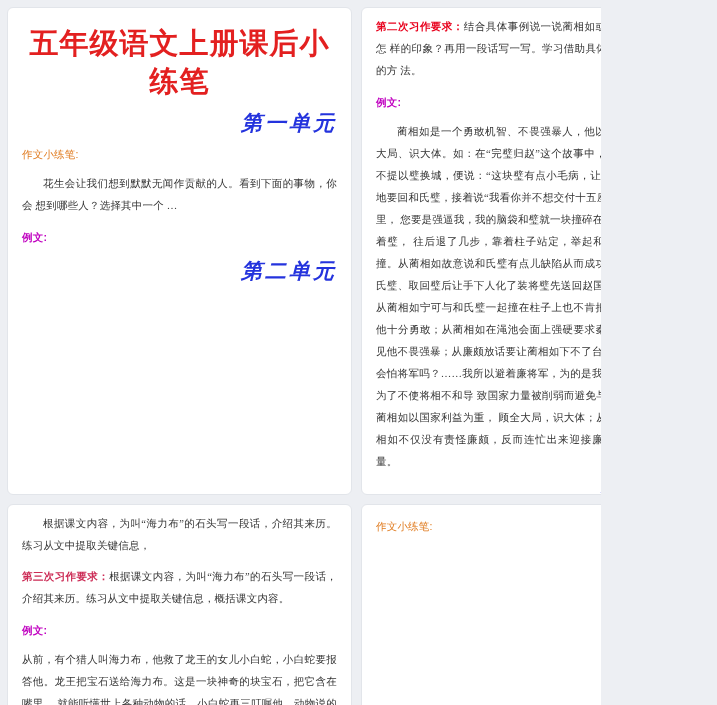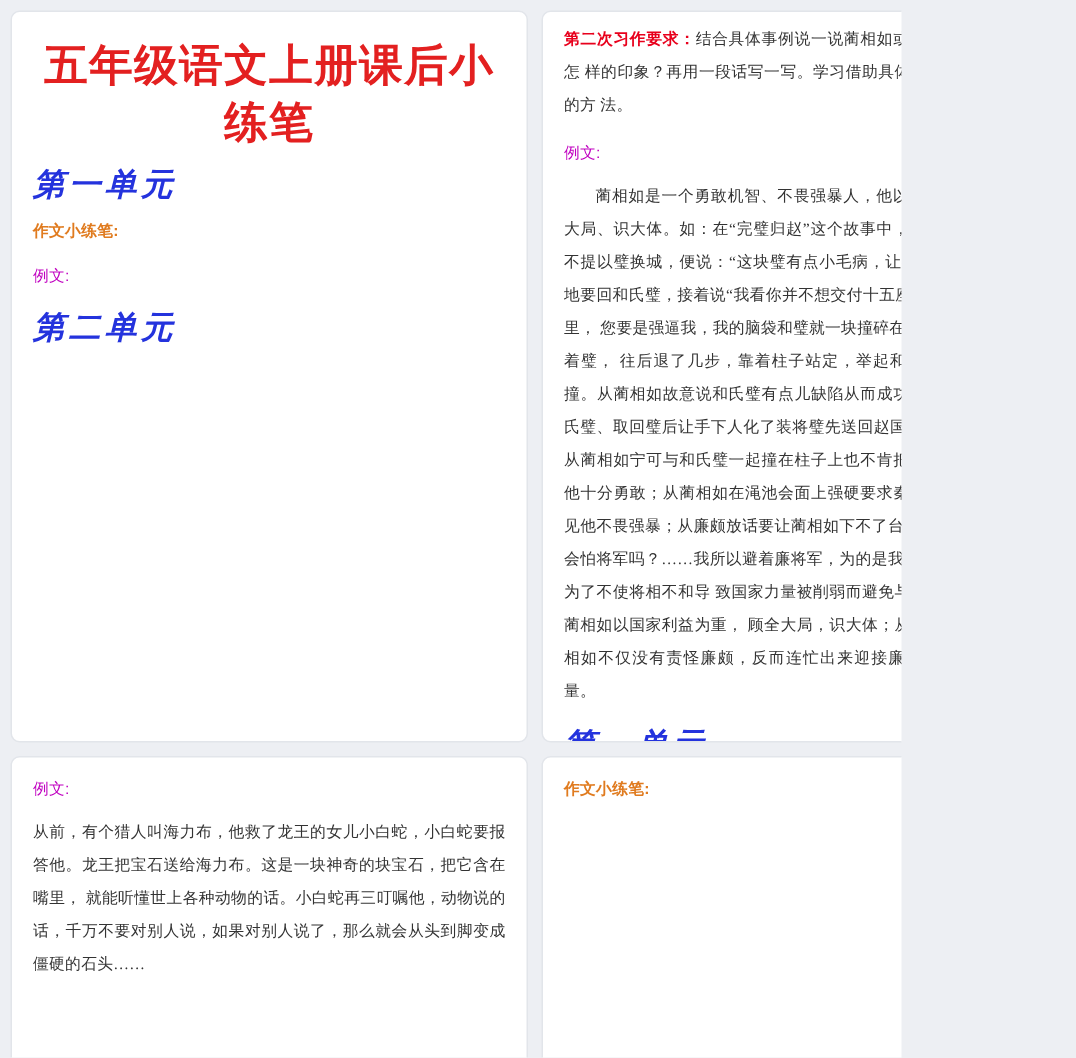--- a/index.html
+++ b/index.html
@@ -46,56 +46,59 @@
     letter-spacing:1px;
     margin-top:8px;
   }
   .unit-heading{
     font-family:"DejaVu Serif","Liberation Serif",serif;
     color:var(--unit-blue);
     font-weight:bold;
     font-style:italic;
     font-size:21px;
     line-height:27px;
-    text-align:left;
+    text-align:right;
     letter-spacing:3px;
     margin:9px 0 7px 0;
   }
   .label-orange{
     color:var(--label-orange);
-    font-weight:bold;
+    font-weight:normal;
     margin:2px 0 8px 0;
   }
   .label-example{
     color:var(--example-magenta);
-    font-weight:normal;
+    font-weight:bold;
     margin:2px 0 8px 0;
   }
   .para{margin:0 0 9px 0;font-family:Liberation Serif, serif;}
   .para.indent{text-indent:2em;}
   .lead{font-weight:bold;}
 </style>
 </head>
 <body>
 
 <main class="grid">
     <section class="card top">
       <div class="doc-title">五年级语文上册课后小练笔</div>
       <div class="unit-heading">第一单元</div>
       <div class="label-orange">作文小练笔:</div>
+      <div class="para indent"><span>花生会让我们想到默默无闻作贡献的人。看到下面的事物，你会 想到哪些人？选择其中一个 …</span></div>
       <div class="label-example">例文:</div>
       <div class="unit-heading">第二单元</div>
     </section>
     <section class="card top">
       <div class="para"><span class="lead" style="color: rgb(232, 0, 28);">第二次习作要求：</span><span>结合具体事例说一说蔺相如或者廉颇给你留下了怎 样的印象？再用一段话写一写。学习借助具体事例表现人物特点的方 法。</span></div>
       <div class="label-example">例文:</div>
       <div class="para indent"><span>蔺相如是一个勇敢机智、不畏强暴人，他以国家利益为重，顾大局、识大体。如：在“完璧归赵”这个故事中，蔺相如见秦王绝口不提以璧换城，便说：“这块璧有点小毛病，让我指给您看。”机智地要回和氏璧，接着说“我看你并不想交付十五座城。现在璧在我手里， 您要是强逼我，我的脑袋和璧就一块撞碎在这柱子上！”然后捧着璧， 往后退了几步，靠着柱子站定，举起和氏璧就要向柱子上撞。从蔺相如故意说和氏璧有点儿缺陷从而成功从秦王手中取回和氏璧、取回璧后让手下人化了装将璧先送回赵国.可见他十分机智；从蔺相如宁可与和氏璧一起撞在柱子上也不肯把璧交给秦王，可见他十分勇敢；从蔺相如在渑池会面上强硬要求秦王为赵王击缶，可见他不畏强暴；从廉颇放话要让蔺相如下不了台，“秦王我都不怕，会怕将军吗？……我所以避着廉将军，为的是我们赵国呀！”蔺相如为了不使将相不和导 致国家力量被削弱而避免与廉颇相见，可看出蔺相如以国家利益为重， 顾全大局，识大体；从廉颇负荆请罪时蔺相如不仅没有责怪廉颇，反而连忙出来迎接廉颇，可见他宽宏大量。</span></div>
       <div class="unit-heading">第一单元</div>
       <div class="label-orange">作文小练笔:</div>
     </section>
     <section class="card bottom">
+      <div class="para indent"><span>根据课文内容，为叫“海力布”的石头写一段话，介绍其来历。 练习从文中提取关键信息，</span></div>
+      <div class="para"><span class="lead" style="color: rgb(204, 43, 85);">第三次习作要求：</span><span>根据课文内容，为叫“海力布”的石头写一段话， 介绍其来历。练习从文中提取关键信息，概括课文内容。</span></div>
       <div class="label-example">例文:</div>
       <div class="para"><span>从前，有个猎人叫海力布，他救了龙王的女儿小白蛇，小白蛇要报答他。龙王把宝石送给海力布。这是一块神奇的块宝石，把它含在嘴里， 就能听懂世上各种动物的话。小白蛇再三叮嘱他，动物说的话，千万不要对别人说，如果对别人说了，那么就会从头到脚变成僵硬的石头……</span></div>
     </section>
     <section class="card bottom">
       <div class="label-orange">作文小练笔:</div>
     </section>
   </main>
 
 </body></html>

